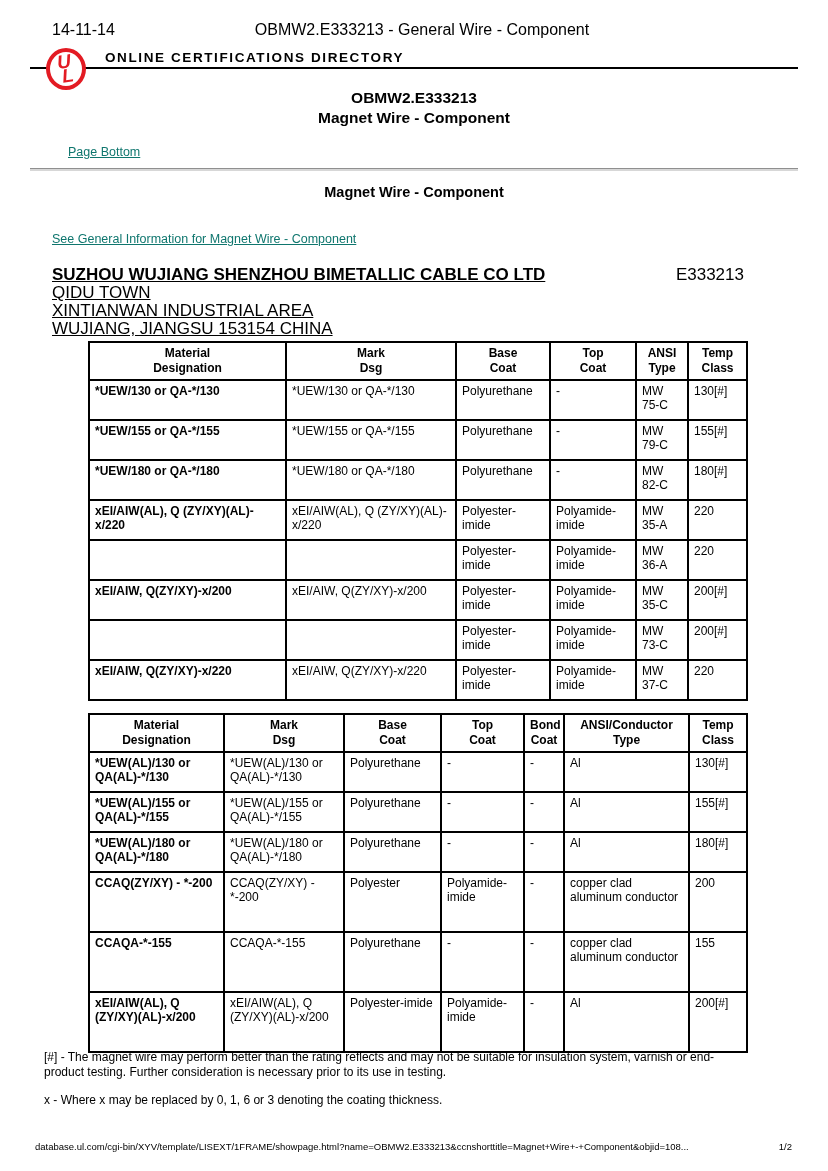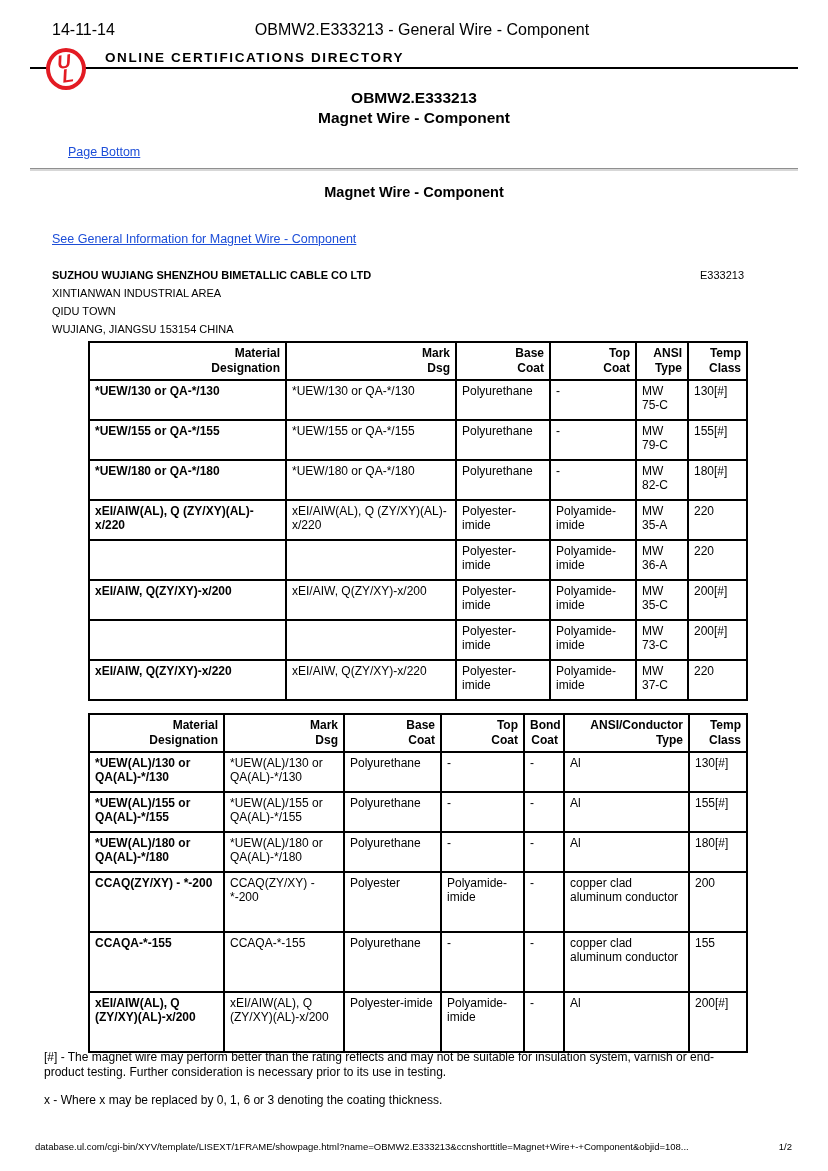--- a/index.html
+++ b/index.html
@@ -15,38 +15,38 @@
   
   .brand-row { position:absolute; top:46px; left:30px; right:30px; height:23px; border-bottom:2px solid #000; }
   .brand-title { position:absolute; left:75px; bottom:2px; font-size:13.5px; font-weight:bold; letter-spacing:1.6px; white-space:nowrap;text-align:center; }
   .ul-logo { position:absolute; left:16px; top:2px; width:40px; height:42px; border:4px solid #e31b23; border-radius:50%; background:#fff; z-index:2; }
   .ul-logo .u { position:absolute; top:0px; left:7px; color:#e31b23; font-weight:bold; font-style:italic; font-size:19px; transform:rotate(-8deg); line-height:19px; }
   .ul-logo .l { position:absolute; bottom:1px; right:8px; color:#e31b23; font-weight:bold; font-style:italic; font-size:19px; transform:rotate(-8deg); line-height:19px; }
 
   
   .title-block { position:absolute; top:88px; left:0; right:0; text-align:center; font-weight:bold; font-size:15.5px; line-height:20px; }
 
-  .link { color:#1d4ed8; text-decoration:underline; font-size:12.5px; cursor:pointer; }
+  .link { color:#0f766e; text-decoration:underline; font-size:12.5px; cursor:pointer; }
   .page-bottom { position:absolute; top:145px; left:68px; }
 
   .rule { position:absolute; top:168px; left:30px; right:30px; height:4px;
           border-top:1px solid #8f8f8f; border-bottom:1px solid #fff; background:#d7d7d7; }
 
   .section-title { position:absolute; top:184px; left:0; right:0; text-align:center; font-size:14.5px; font-weight:bold; }
 
   .general-info { position:absolute; top:232px; left:52px; }
 
-  .company { position:absolute; top:266px; left:52px; right:84px; font-size:11px; line-height:18px; }
+  .company { position:absolute; top:266px; left:52px; right:84px; font-size:17px; line-height:18px;text-decoration:underline; }
   .company-name { font-weight:bold; }
   .file-number { position:absolute; right:0; top:0; font-weight:normal; }
 
   
   .cert-table { border-collapse:collapse; table-layout:fixed; width:658px; font-size:12px; background:#fff; }
   .cert-table th, .cert-table td { border:2px solid #000; padding:3px 5px; text-align:left; vertical-align:top; line-height:14px; overflow:hidden; }
-  .cert-table th { text-align:right; vertical-align:middle; white-space:pre-line; font-size:12px; line-height:15px; }
+  .cert-table th { text-align:center; vertical-align:middle; white-space:pre-line; font-size:12px; line-height:15px; }
   .cert-table td.mat { font-weight:bold; }
   .table1-wrap { position:absolute; top:341px; left:88px; }
   .table2-wrap { position:absolute; top:713px; left:88px; }
   .table1-wrap thead tr, .table2-wrap thead tr { height:38px; }
   .table1-wrap tbody tr { height:40px; }
   .table2-wrap tbody tr { height:40px; }
   .table2-wrap tbody tr:nth-child(n+4) { height:60px; }
 
   
   .footnotes { position:absolute; top:1050px; left:44px; width:730px; font-size:12px; line-height:15px; }
@@ -84,22 +84,22 @@
 
   <div class="rule"></div>
 
   <div class="section-title">Magnet Wire - Component</div>
 
   <a class="link general-info">See General Information for Magnet Wire - Component</a>
 
   <div class="company">
     <div class="company-name">SUZHOU WUJIANG SHENZHOU BIMETALLIC CABLE CO LTD</div>
     <span class="file-number">E333213</span>
+    <div>QIDU TOWN</div>
     <div>XINTIANWAN INDUSTRIAL AREA</div>
-    <div>QIDU TOWN</div>
     <div>WUJIANG, JIANGSU 153154 CHINA</div>
   </div>
 
   <div class="table1-wrap">
     <table class="cert-table">
       <colgroup>
         <col style="width:197px">
           <col style="width:170px">
           <col style="width:94px">
         <col style="width:86px">

